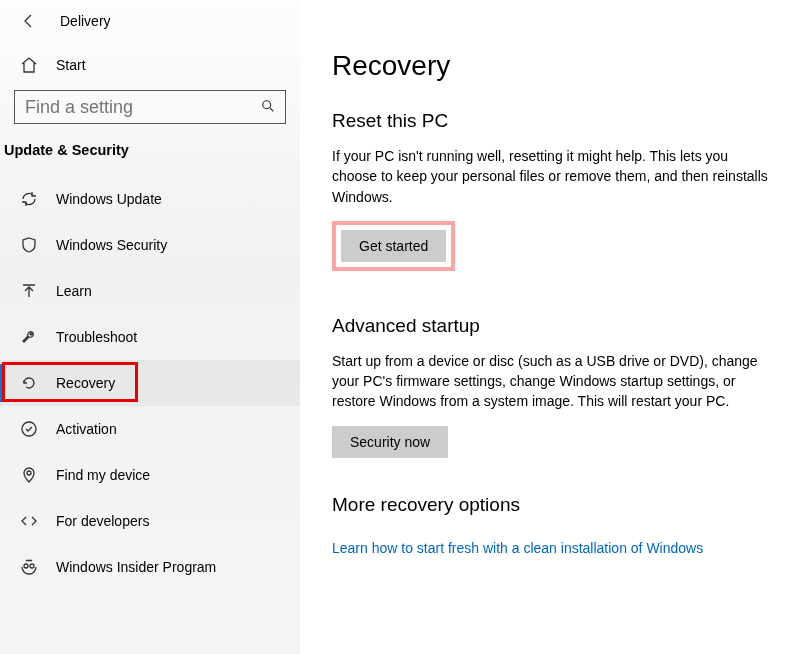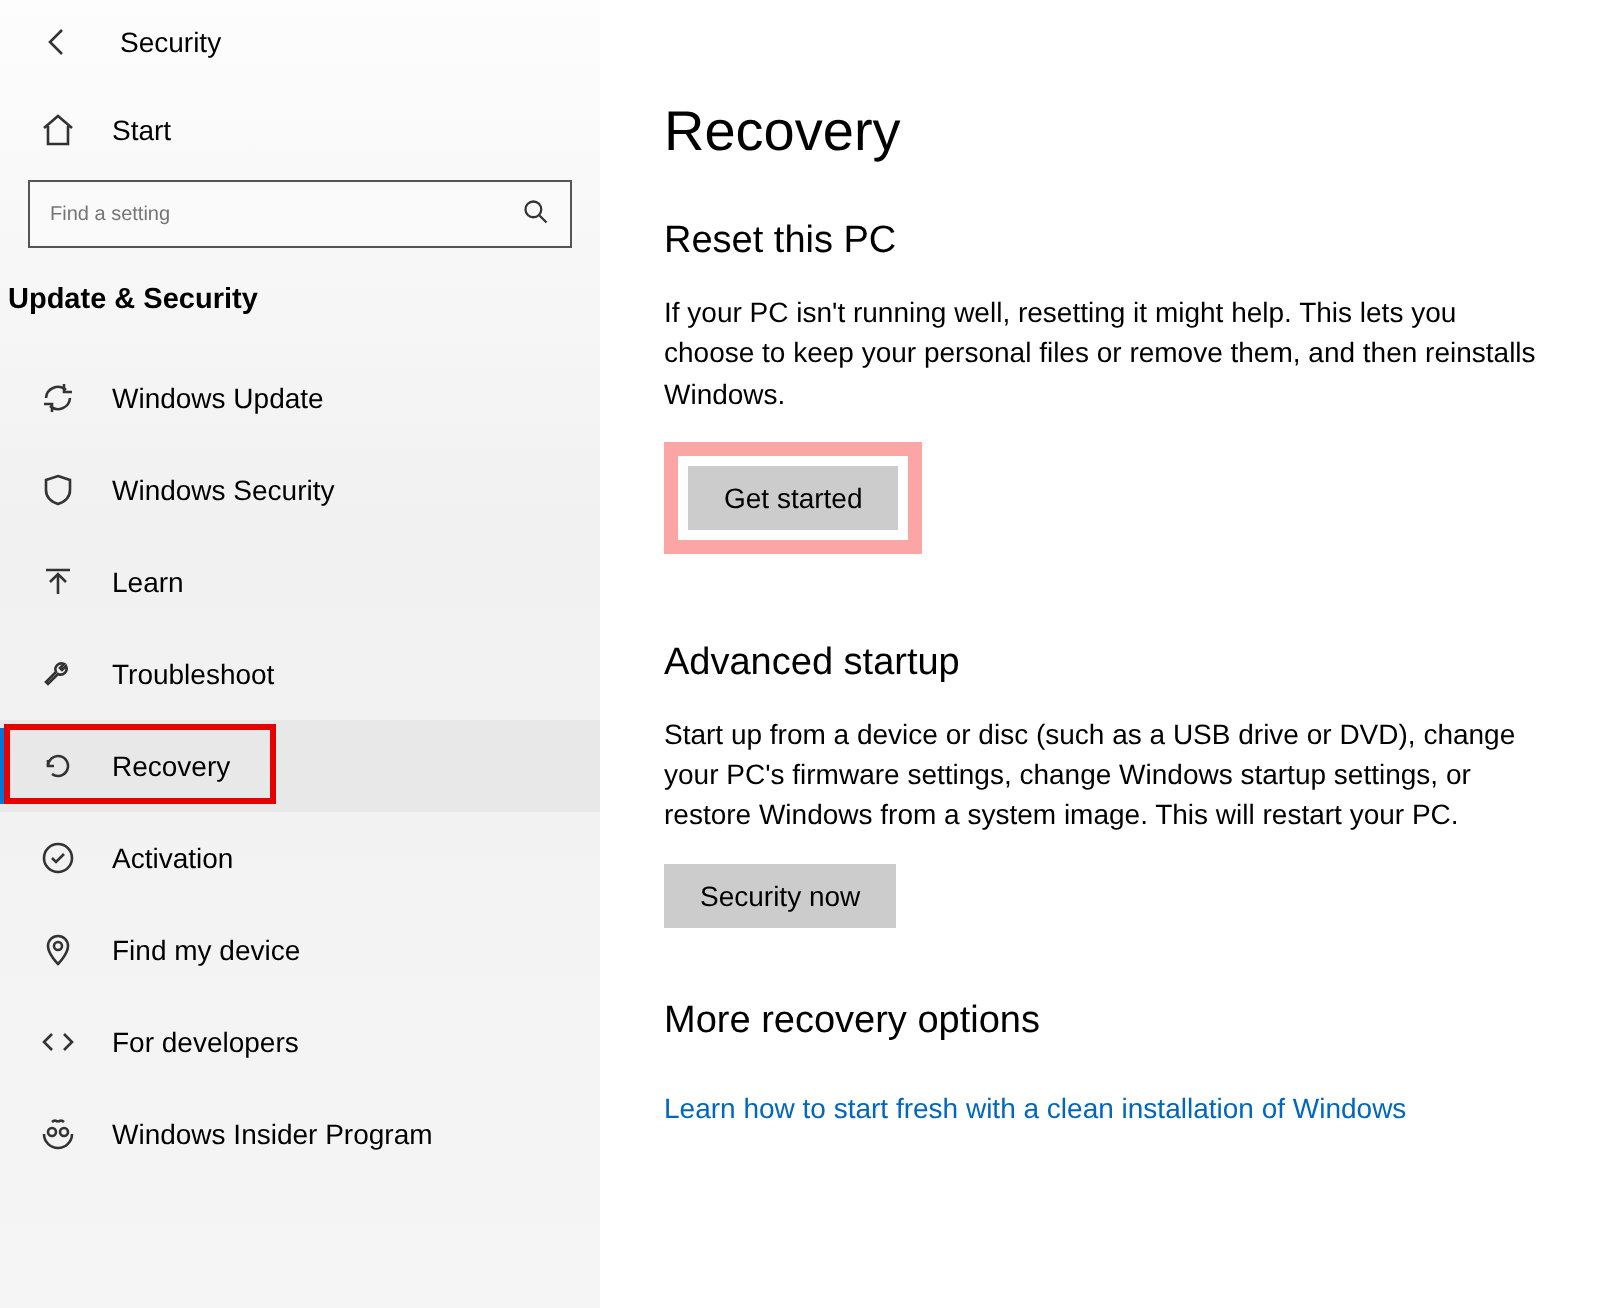--- a/index.html
+++ b/index.html
@@ -41,21 +41,21 @@
       height: 34px;
       display: flex;
       align-items: center;
       padding: 0 10px;
       justify-content: space-between;
     }
     .search-input {
       border: none;
       background: transparent;
       outline: none;
-      font-size: 10px;
+      font-size: 18px;
       color: #666;
       width: 85%;
     }
     .section-header {
       font-weight: 700;
       font-size: 14.5px;
       padding: 0 0 18px 4px;
     }
     .nav-item {
       display: flex;
@@ -103,41 +103,41 @@
     .btn {
       background: #ccc;
       border: none;
       padding: 8px 18px;
       font-size: 14px;
       cursor: pointer;
       font-family: inherit;
     }
     .btn-wrap-highlight {
       display: inline-block;
-      border: 7px solid #fca5a5;
+      border: 4px solid #fca5a5;
       padding: 5px;
     }
     .spacer-lg { height: 44px; }
     .spacer-md { height: 36px; }
     .link { color: #0067c0; cursor: pointer; font-size: 14px; }
     svg { stroke: #333; fill: none; stroke-width: 1.3; }
   </style>
 </head>
 <body>
 
 <div class="container">
   <div class="sidebar">
 
     <div class="top-row">
       <div class="back-btn">
         <svg viewBox="0 0 16 16" width="16" height="16">
             <path d="M10 2 L4 8 L10 14"></path>
           </svg>
       </div>
-      <span>Security</span>
+      <span>Delivery</span>
     </div>
 
     <div class="home-row">
       <span class="icon">
         <svg viewBox="0 0 18 18" width="18" height="18">
             <path d="M2 8 L9 2 L16 8 M4 7 V16 H14 V7"></path>
           </svg>
       </span>
       <span>Start</span>
     </div>

